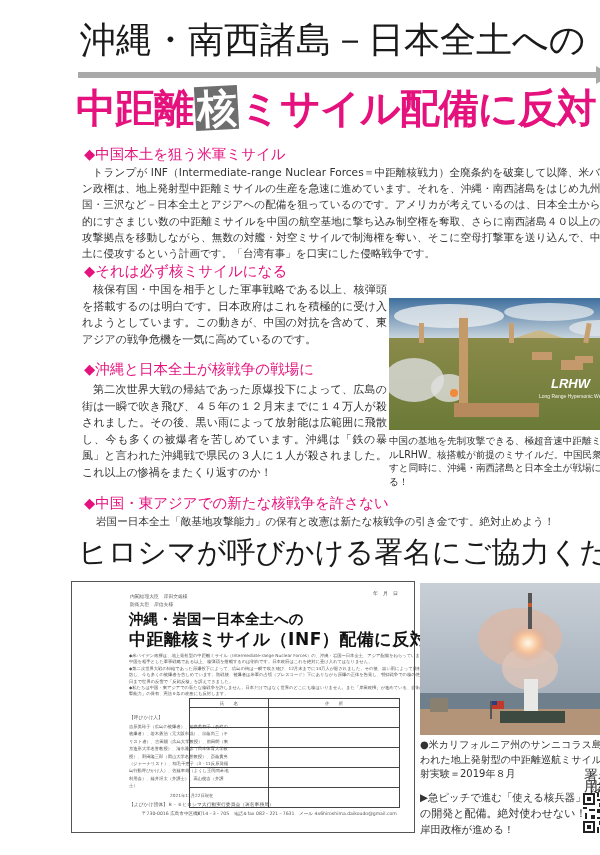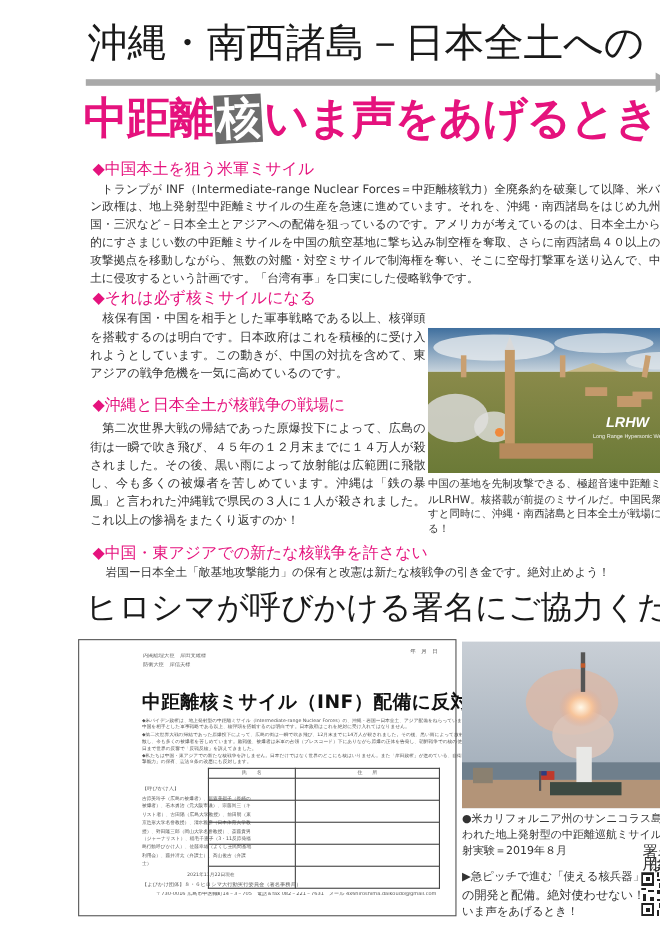--- a/index.html
+++ b/index.html
@@ -27,21 +27,21 @@
   .img2 { left:372px; top:583px; width:204px; height:152px; overflow:hidden; }
   .qr { left:535px; top:793px; width:40px; height:40px; }
 </style>
 </head>
 <body>
 
 <div class="abs title1">沖縄・南西諸島－日本全土への</div>
 <div class="abs arrow-bar"></div>
 <div class="abs arrow-head"></div>
 <div class="abs title2">
-  <span>中距離</span><span class="kaku">核</span><span>いま声をあげるとき</span>
+  <span>中距離</span><span class="kaku">核</span><span>ミサイル配備に反対</span>
 </div>
 
 <div class="abs sec-h" style="left:36px; top:145px;">◆中国本土を狙う米軍ミサイル</div>
 <div class="abs body indent" style="left:34px; top:164px; width:540px;">トランプが INF（Intermediate-range Nuclear Forces＝中距離核戦力）全廃条約を破棄して以降、米バイデン政権は、地上発射型中距離ミサイルの生産を急速に進めています。それを、沖縄・南西諸島をはじめ九州・岩国・三沢など－日本全土とアジアへの配備を狙っているのです。アメリカが考えているのは、日本全土から先制的にすさまじい数の中距離ミサイルを中国の航空基地に撃ち込み制空権を奪取、さらに南西諸島４０以上の島の攻撃拠点を移動しながら、無数の対艦・対空ミサイルで制海権を奪い、そこに空母打撃軍を送り込んで、中国本土に侵攻するという計画です。「台湾有事」を口実にした侵略戦争です。</div>
 
 <div class="abs sec-h" style="left:36px; top:262px;">◆それは必ず核ミサイルになる</div>
 <div class="abs body indent" style="left:34px; top:282px; width:305px; font-size:11px; line-height:16.6px;">核保有国・中国を相手とした軍事戦略である以上、核弾頭を搭載するのは明白です。日本政府はこれを積極的に受け入れようとしています。この動きが、中国の対抗を含めて、東アジアの戦争危機を一気に高めているのです。</div>
 
 <div class="abs img1">
   <svg width="235" height="132" viewBox="0 0 235 132" xmlns="http://www.w3.org/2000/svg">
@@ -84,20 +84,21 @@
 
 <div class="abs sec-h" style="left:36px; top:494px;text-align:center;">◆中国・東アジアでの新たな核戦争を許さない</div>
 <div class="abs body" style="left:48px; top:513px; width:540px; white-space:nowrap;">岩国ー日本全土「敵基地攻撃能力」の保有と改憲は新たな核戦争の引き金です。絶対止めよう！</div>
 
 <div class="abs big-h">ヒロシマが呼びかける署名にご協力ください</div>
 
 <div class="abs form">
   <div class="abs tiny" style="right:16px; top:8px; font-size:5px;">年　月　日</div>
   <div class="abs tiny" style="left:10px; top:12px; font-size:4.8px;">内閣総理大臣　岸田文雄様</div>
   <div class="abs tiny" style="left:10px; top:20px; font-size:4.8px;">防衛大臣　岸信夫様</div>
+  <div class="abs form-t1" style="left:9px; top:29px;">沖縄・岩国ー日本全土への</div>
   <div class="abs form-t2" style="left:9px; top:47px;">中距離核ミサイル（INF）配備に反対します！</div>
   <div class="abs tiny" style="left:9px; top:71px; width:325px; white-space:normal;">◆米バイデン政権は、地上発射型の中距離ミサイル（Intermediate-range Nuclear Forces）の、沖縄・岩国ー日本全土、アジア配備をねらっています。核保有国・中国を相手とした軍事戦略である以上、核弾頭を搭載するのは明白です。日本政府はこれを絶対に受け入れてはなりません。</div>
   <div class="abs tiny" style="left:9px; top:84px; width:325px; white-space:normal;">◆第二次世界大戦の帰結であった原爆投下によって、広島の街は一瞬で吹き飛び、12月末までに14万人が殺されました。その後、黒い雨によって放射能は広範囲に飛散し、今も多くの被爆者を苦しめています。敗戦後、被爆者は米軍の占領（プレスコード）下にありながら原爆の正体を告発し、朝鮮戦争での核の使用を阻止し、今日まで世界の反響で「反戦反核」を訴えてきました。</div>
   <div class="abs tiny" style="left:9px; top:103px; width:325px; height:26px; white-space:normal;">◆私たちは中国・東アジアでの新たな核戦争を許しません。日本だけではなく世界のどこにも核はいりません。また「岸田政権」が進めている、自衛隊の「敵基地攻撃能力」の保有、憲法９条の改悪にも反対します。</div>
   <div class="abs tiny" style="left:9px; top:133px; font-size:4.8px;">【呼びかけ人】</div>
   <div class="abs tiny" style="left:9px; top:141px; width:102px; height:68px; white-space:normal; line-height:7.4px;">吉原美玲子（広島の被爆者）、居森美都子（長崎の被爆者）、若木勇治（元大阪市議）、宗藤尚三（キリスト者）、古田陽（広島大学教授）、前田朗（東京造形大学名誉教授）、清水雅彦（日本体育大学教授）、野田隆三郎（岡山大学名誉教授）、斎藤貴男（ジャーナリスト）、稲毛千恵子（3・11反原発福島行動呼びかけ人）、佐藤幸雄（よくし王民間基地利用会）、藤井冴太（弁護士）、高山俊吉（弁護士）</div>
   <div class="abs tiny" style="left:50px; top:211px;">2021年11月22日現在</div>
   <table class="sig-table">
     <tbody>
         <tr>
@@ -156,21 +157,21 @@
     <rect x="70" y="118" width="2" height="18" fill="#555"></rect>
     <rect x="72" y="118" width="12" height="8" fill="#c0392b"></rect>
     <rect x="72" y="118" width="5" height="4" fill="#2c3e80"></rect>
     <rect x="10" y="115" width="18" height="14" fill="#8a8070"></rect>
   </svg>
 </div>
 <div class="abs cap" style="left:372px; top:738px; width:208px; font-size:10px; line-height:14.5px;">●米カリフォルニア州のサンニコラス島で行われた地上発射型の中距離巡航ミサイルの発射実験＝2019年８月</div>
 
 <div class="abs cap" style="left:372px; top:790px; font-size:10.4px; line-height:15.5px; white-space:nowrap;">▶急ピッチで進む「使える核兵器」</div>
 <div class="abs cap" style="left:372px; top:806px; font-size:11px; line-height:15.5px; white-space:nowrap;">の開発と配備。絶対使わせない！</div>
-<div class="abs cap" style="left:372px; top:822px; font-size:10.4px; line-height:15.5px; white-space:nowrap;">いま声をあげるとき！</div>
+<div class="abs cap" style="left:372px; top:822px; font-size:10.4px; line-height:15.5px; white-space:nowrap;">岸田政権が進める！</div>
 
 <div class="abs cap" style="left:536px; top:770px; font-size:14px; line-height:11px; text-align:left; width:40px;">署名用紙</div>
 <div class="abs cap" style="left:536px; top:781px; font-size:14px; line-height:11px; text-align:center; width:40px;font-style:italic;">はこちら</div>
 <div class="abs qr">
   <svg width="40" height="40" viewBox="0 0 20 20" xmlns="http://www.w3.org/2000/svg" shape-rendering="crispEdges">
     <rect width="20" height="20" fill="#fff"></rect>
     <rect x="0" y="0" width="6" height="6" fill="#222"></rect>
       <rect x="1" y="1" width="4" height="4" fill="#fff"></rect>
       <rect x="2" y="2" width="2" height="2" fill="#222"></rect>
     <rect x="14" y="0" width="6" height="6" fill="#222"></rect>

